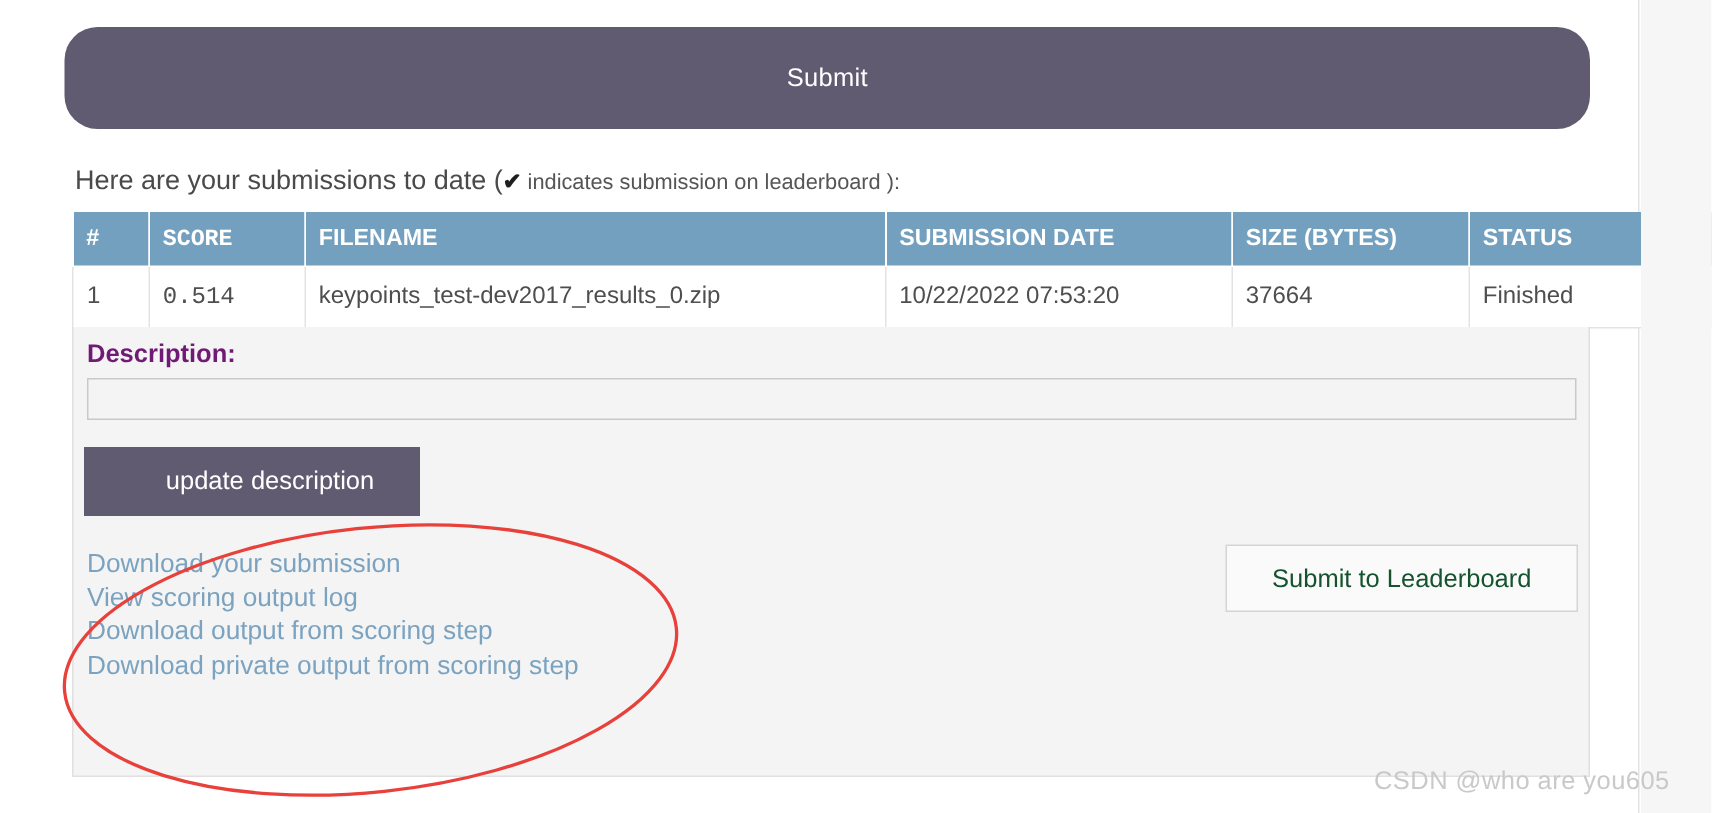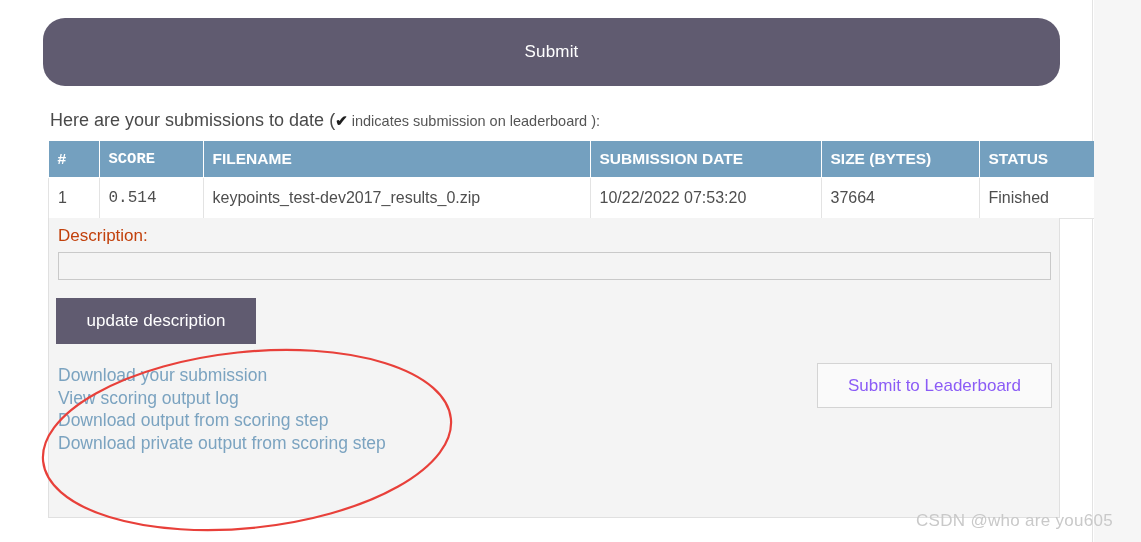--- a/index.html
+++ b/index.html
@@ -136,22 +136,22 @@
     background: #f4f4f4;
     border: 1px solid #e0e0e0;
     border-top: none;
     box-sizing: border-box;
   }
   .desc-label {
     position: absolute;
     left: 9px;
     top: 8px;
     font-size: 17px;
-    color: #c2410c;
-    font-weight: normal;
+    color: #701a75;
+    font-weight: bold;
   }
   .desc-input {
     position: absolute;
     left: 9px;
     top: 34px;
     width: 993px;
     height: 28px;
     box-sizing: border-box;
     background: #f4f4f4;
     border: 1px solid #c9c9c9;
@@ -168,20 +168,21 @@
     width: 200px;
     height: 46px;
     background: #605b70;
     color: #ffffff;
     border: none;
     font-family: "Liberation Sans", sans-serif;
     font-size: 17px;
     cursor: pointer;
     text-align: center;
     line-height: 46px;
+    padding-left: 24px;
   }
 
   .links {
     position: absolute;
     left: 9px;
     top: 146px;
     width: 520px;
   }
   .links a {
     display: block;
@@ -194,21 +195,21 @@
   }
 
   .leader-btn {
     position: absolute;
     left: 768px;
     top: 145px;
     width: 235px;
     height: 45px;
     background: #fafafa;
     border: 1px solid #d4d4d4;
-    color: #8b5cf6;
+    color: #14532d;
     font-family: "Liberation Sans", sans-serif;
     font-size: 17px;
     cursor: pointer;
     line-height: 43px;
     text-align: center;
     box-sizing: border-box;
   }
 
   
   .annot {

